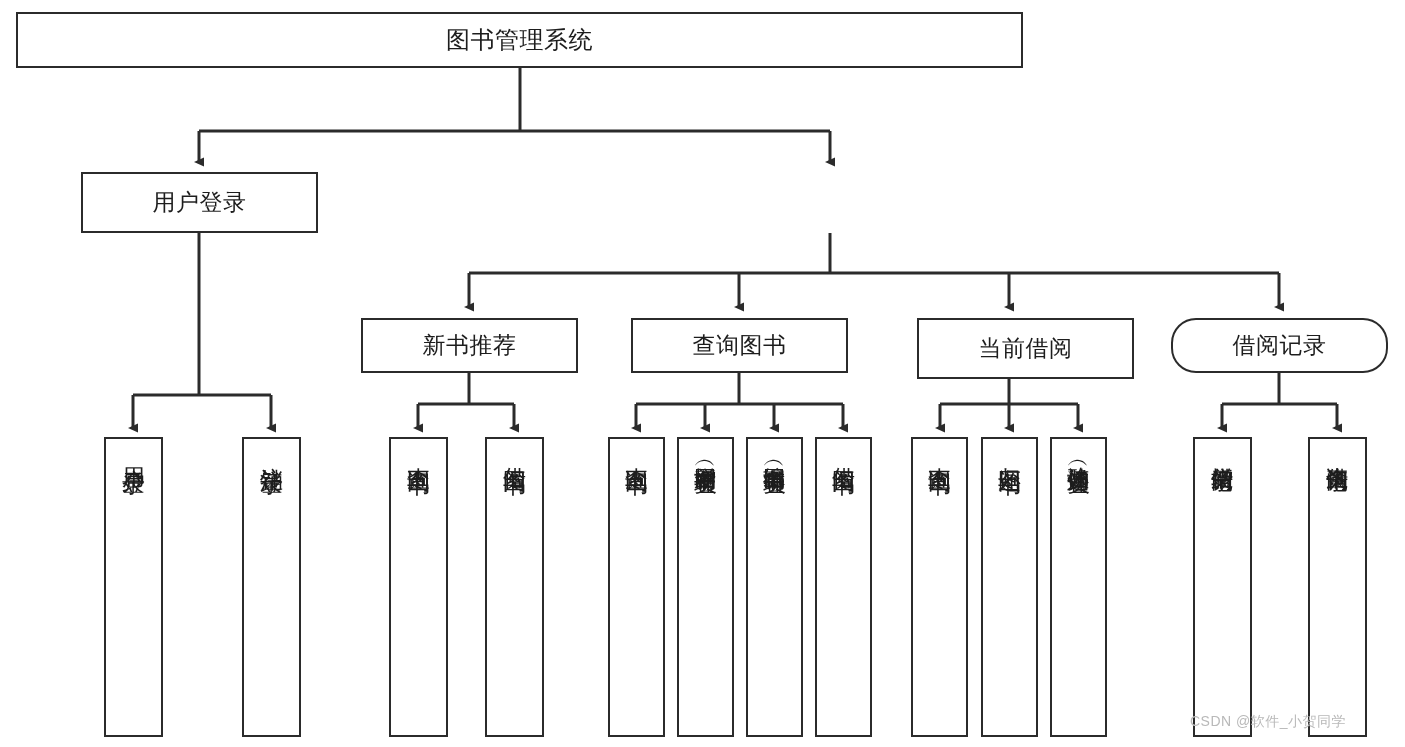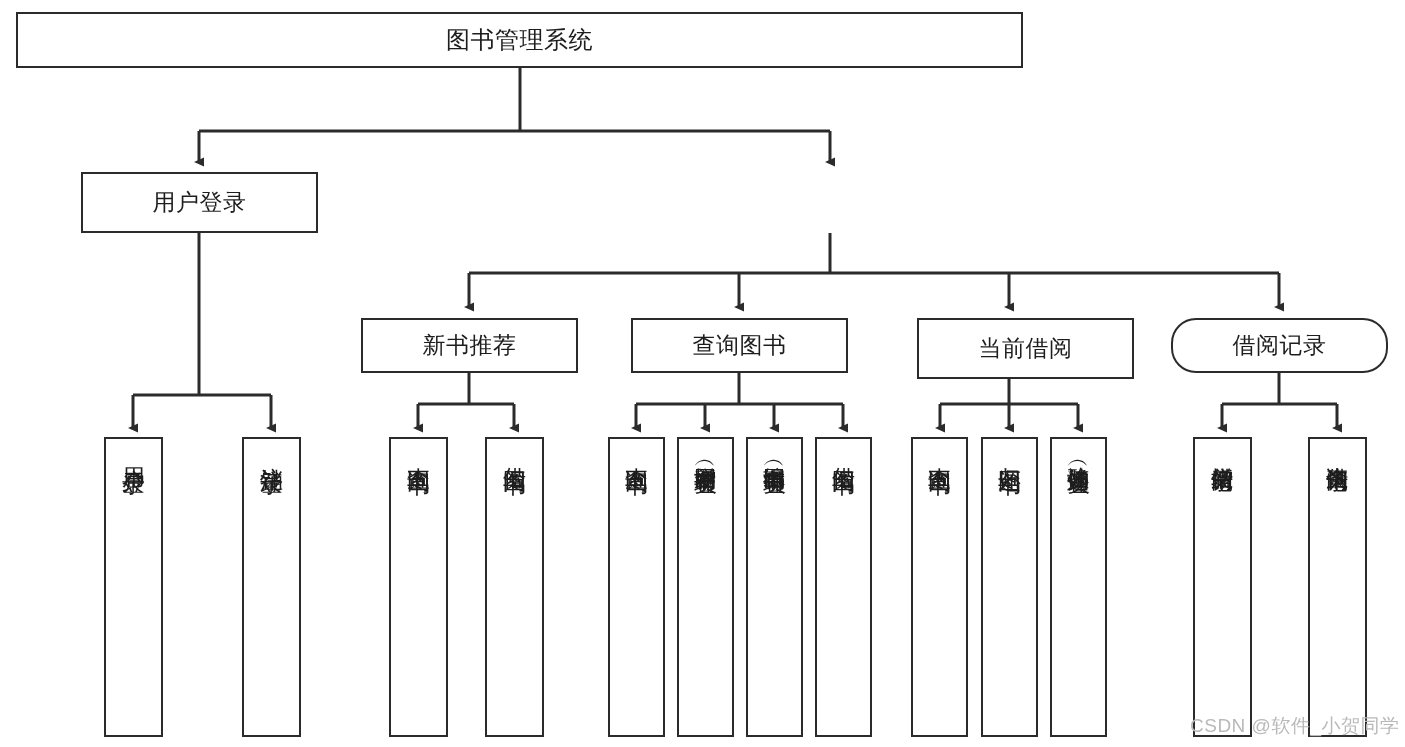--- a/index.html
+++ b/index.html
@@ -67,21 +67,21 @@
     max-height: 278px;
   }
   .node.vert.tall-text .node-label {
     font-size: 22px;
     letter-spacing: 1px;
   }
   #watermark {
     position: absolute;
     left: 1190px;
     top: 713px;
-    font-size: 19px;
+    font-size: 14px;
     color: #b9b9b9;
     letter-spacing: 0.5px;
     white-space: nowrap;
     z-index: 5;
     user-select: none;
   }
 </style>
 </head>
 <body>
 

